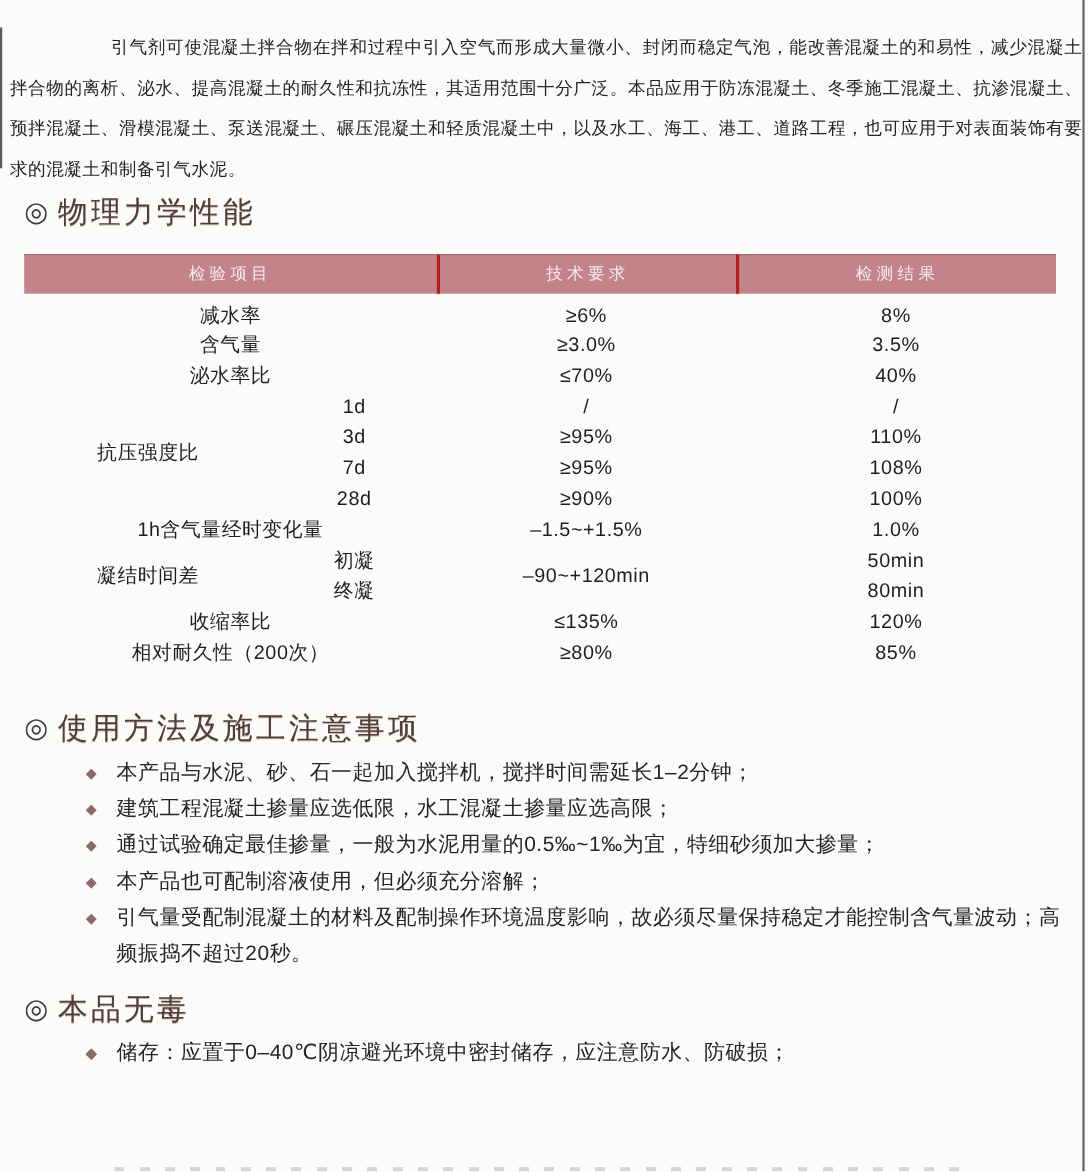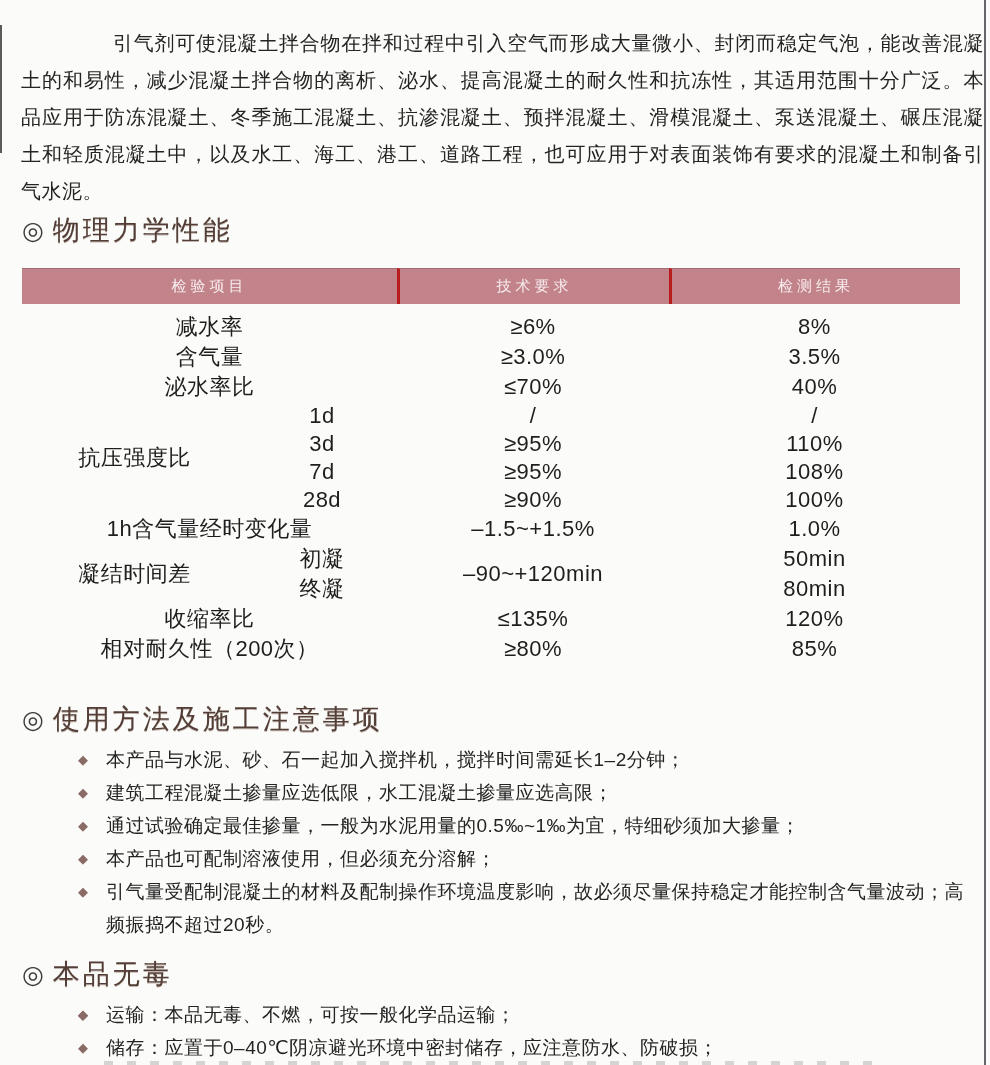--- a/index.html
+++ b/index.html
@@ -18,27 +18,26 @@
     position: absolute; top: 0; right: 4px; width: 2px; height: 100%;
     background: var(--edge-line, #4a4a50); opacity: .85;
   }
   .edge-left {
     position: absolute; top: 25px; left: 0; width: 2px; height: 128px;
     background: #333; opacity: .8;
   }
   
   .intro {
     padding: 25px 6px 0 9px;
-    font-size: 20px;
+    font-size: 16px;
     line-height: 37px;
     text-indent: 92px;
     text-align: justify;
     letter-spacing: .5px;
     color: var(--body-text, #242424);
-    margin-left: 12px;
   }
   
   .section-heading {
     display: flex; align-items: center;
     margin-left: 22px;
     line-height: 32px;
     white-space: nowrap;
   }
   .section-heading .marker {
     font-size: 25px;
@@ -71,21 +70,21 @@
     font-size: 15px;
     font-weight: normal;
     letter-spacing: 4px;
     text-align: center;
     vertical-align: middle;
     margin-top: 48px;
   }
   table.props th + th { border-left: 3px solid #b91c1c; }
   table.props td {
     height: 28px;
-    font-size: 22px;
+    font-size: 18px;
     text-align: center;
     vertical-align: middle;
     color: #1e1e1e;
     letter-spacing: .5px;
   }
   table.props tr.gap-row td { border-top: 8px solid transparent; }
   
   ul.bullets {
     list-style: none;
     margin: 8px 0 0 0;
@@ -243,21 +242,20 @@
 
   <ul class="bullets">
     <li>
       <span class="bullet">◆</span>
     </li>
     <li>
       <span class="bullet">◆</span>
     </li>
     <li>
       <span class="bullet">◆</span>
-      <span>运输：本品无毒、不燃，可按一般化学品运输；</span>
     </li>
     <li>
       <span class="bullet">◆</span>
       <span>储存：应置于0–40℃阴凉避光环境中密封储存，应注意防水、防破损；</span>
     </li>
   </ul>
 
   <div class="cutoff-line"></div>
 </div>
 

